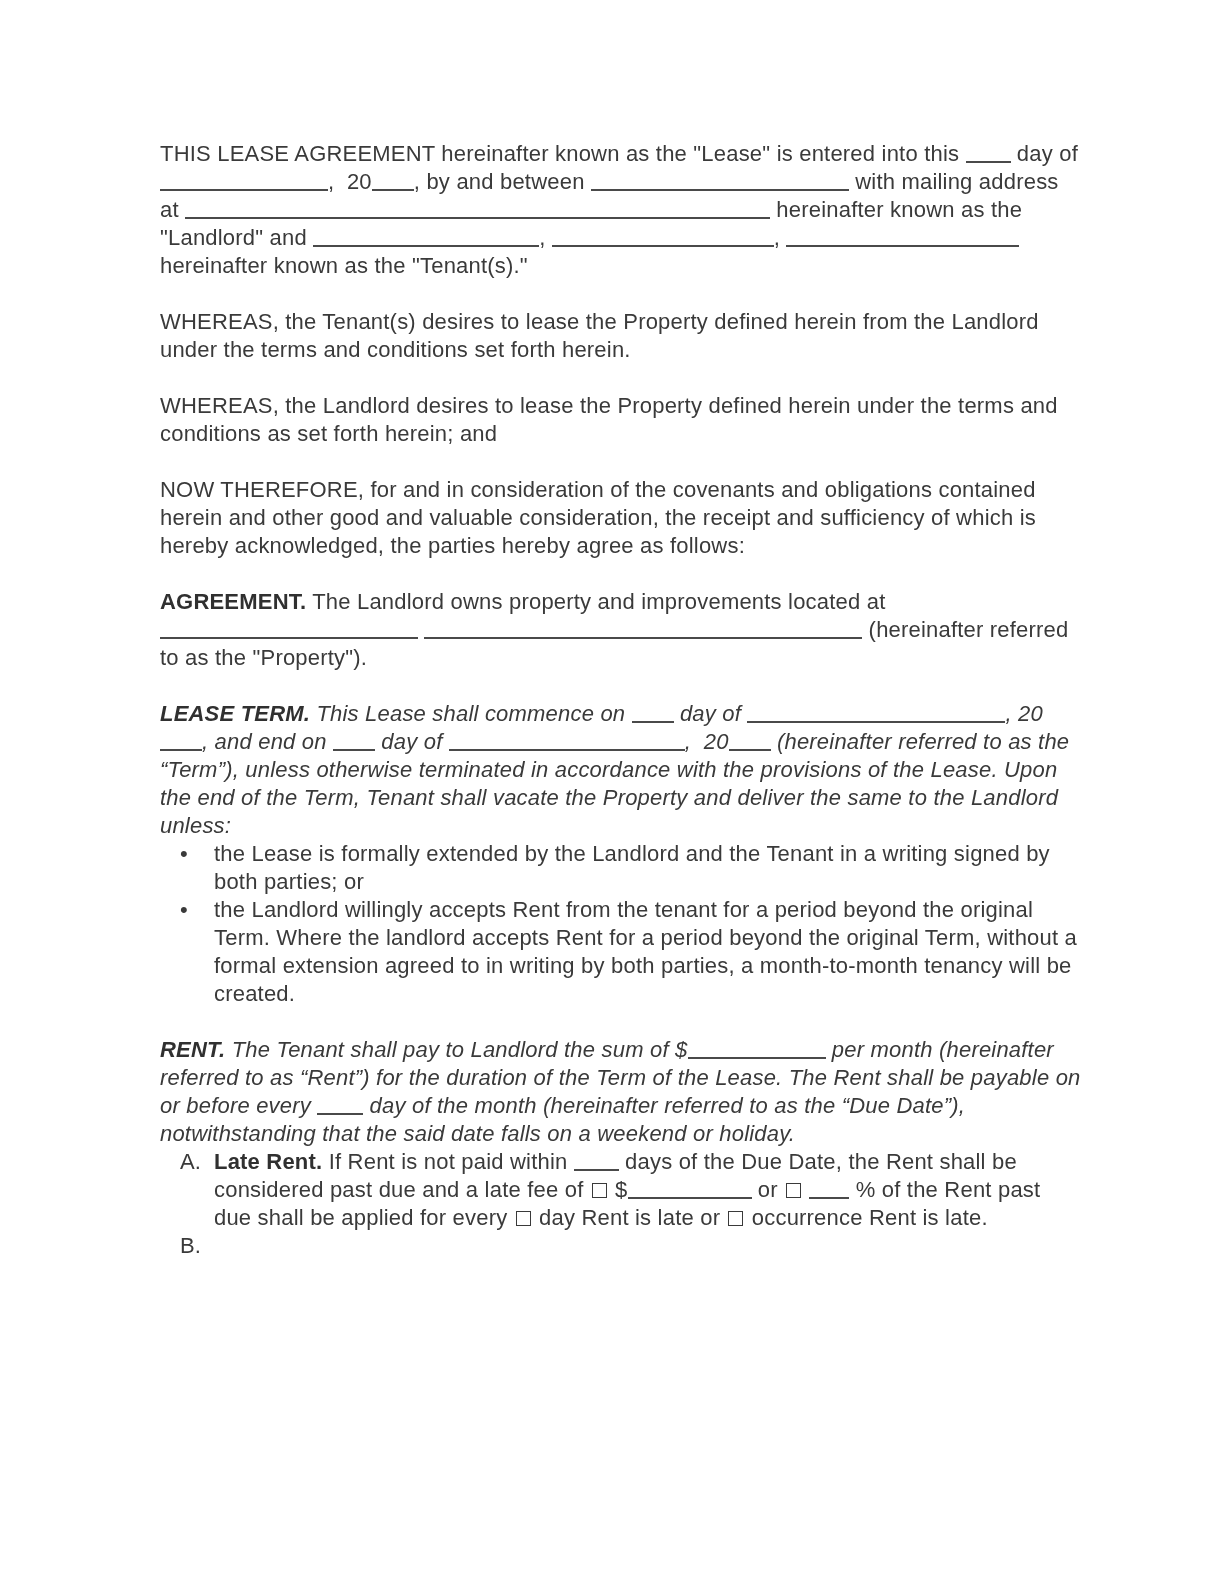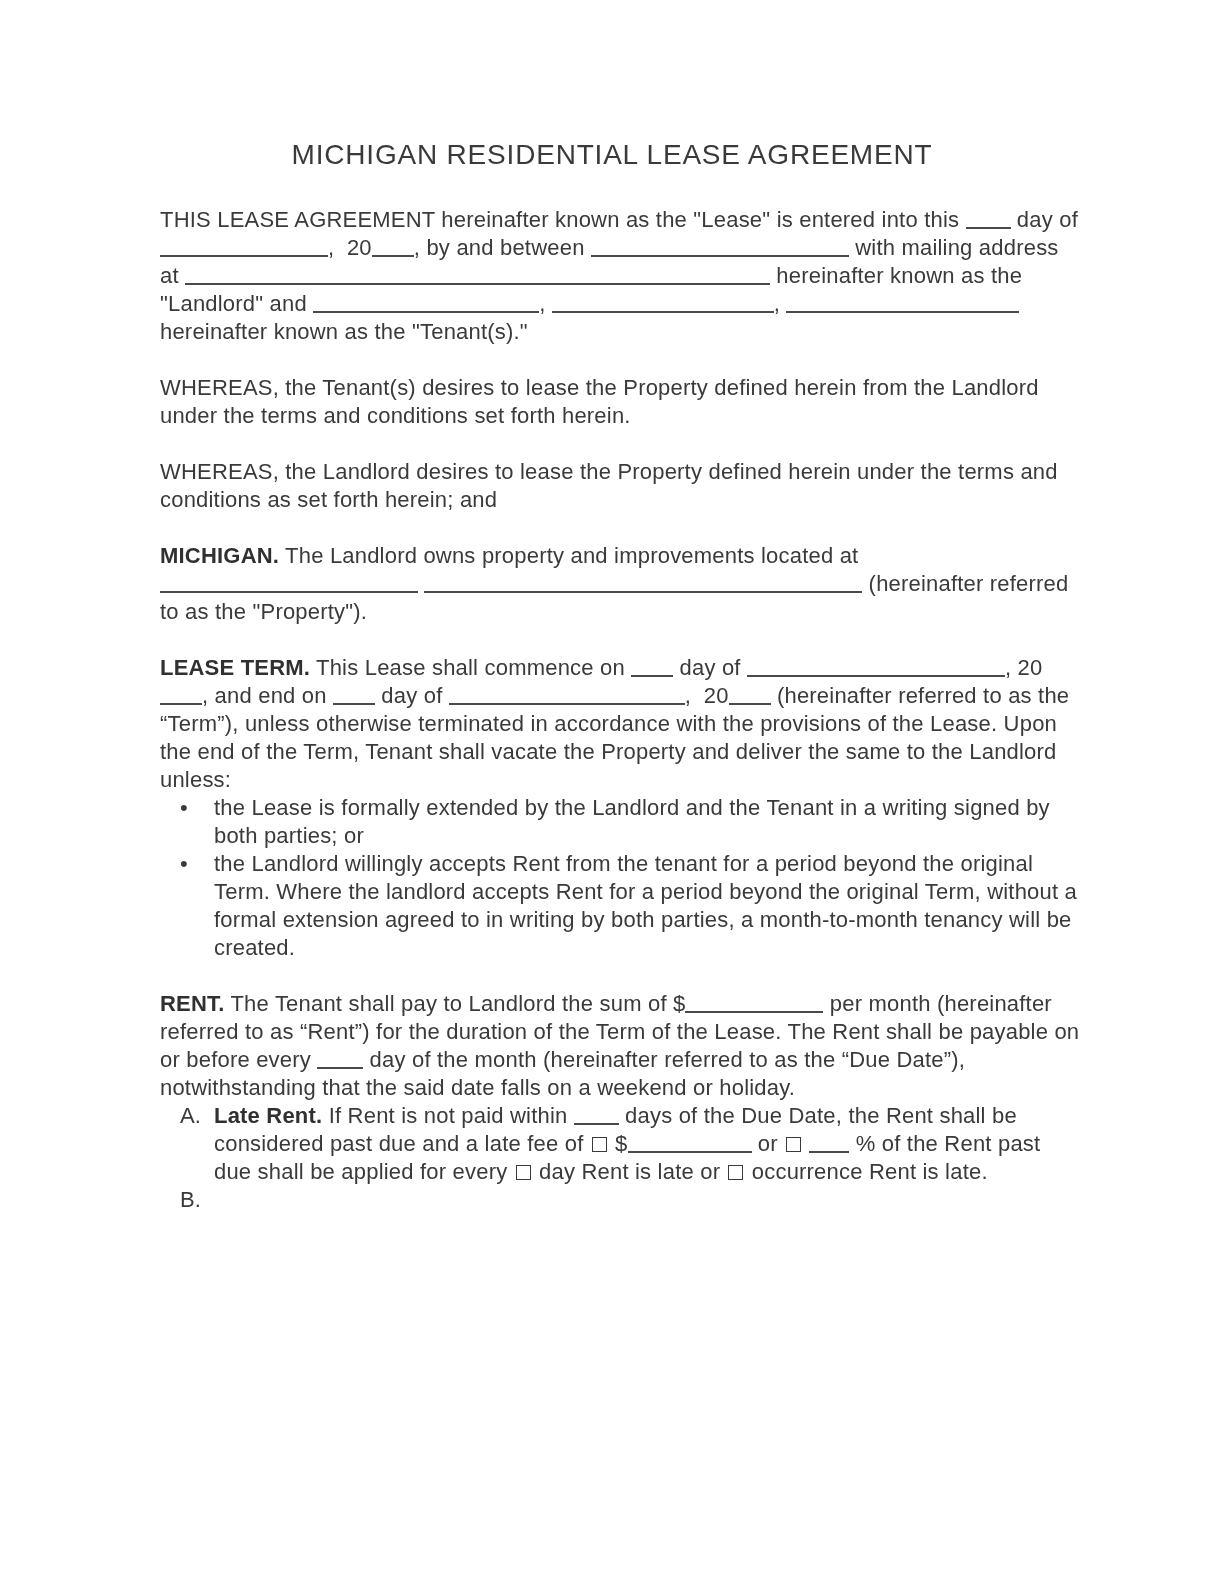--- a/index.html
+++ b/index.html
@@ -19,21 +19,21 @@
   h1.doc-title {
     font-size: 28px;
     line-height: 30px;
     font-weight: normal;
     letter-spacing: 0.8px;
     text-align: center;
     color: #3a3a3a;
     margin: 0 0 36px 0;
   }
   .para { margin: 0 0 28px 18px; }
-  .para.tight { margin-bottom: 0; }
+  .para.tight { margin-bottom: 0; font-style: italic; }
   .space-before { margin-top: 22px; }
   strong { font-weight: bold; color: #303030; }
   .blank {
     display: inline-block;
     height: 14px;
     border-bottom: 2px solid #4a4a4a;
     vertical-align: -2px;
   }
   .checkbox {
     display: inline-block;
@@ -45,26 +45,26 @@
     background: #ffffff;
   }
   .list { margin: 0 0 28px 0; }
   .li { position: relative; padding-left: 72px; }
   .li .marker { position: absolute; left: 38px; top: 0; }
 </style>
 </head>
 <body>
 
 <div class="page">
-  <h1 class="doc-title">MICHIGAN RESIDENTIAL LEASE AGREEMENT</h1>
   <div>
       <p class="para">THIS LEASE AGREEMENT hereinafter known as the "Lease" is entered into this <span class="blank" style="width: 45px;"></span> day of <span class="blank" style="width: 168px;"></span>, &nbsp;20<span class="blank" style="width: 42px;"></span>, by and between <span class="blank" style="width: 258px;"></span> with mailing address at <span class="blank" style="width: 585px;"></span> hereinafter known as the "Landlord" and <span class="blank" style="width: 226px;"></span>, <span class="blank" style="width: 222px;"></span>, <span class="blank" style="width: 233px;"></span> hereinafter known as the "Tenant(s)."</p>
       <p class="para">WHEREAS, the Tenant(s) desires to lease the Property defined herein from the Landlord under the terms and conditions set forth herein.</p>
       <p class="para">WHEREAS, the Landlord desires to lease the Property defined herein under the terms and conditions as set forth herein; and</p>
-      <p class="para space-before"><strong>MICHIGAN.</strong> The Landlord owns property and improvements located at<span class="blank" style="width: 258px;"></span> <span class="blank" style="width: 438px;"></span> (hereinafter referred to as the "Property").</p>
+      <p class="para">NOW THEREFORE, for and in consideration of the covenants and obligations contained herein and other good and valuable consideration, the receipt and sufficiency of which is hereby acknowledged, the parties hereby agree as follows:</p>
+      <p class="para space-before"><strong>AGREEMENT.</strong> The Landlord owns property and improvements located at<span class="blank" style="width: 258px;"></span> <span class="blank" style="width: 438px;"></span> (hereinafter referred to as the "Property").</p>
       <p class="para tight"><strong>LEASE TERM.</strong> This Lease shall commence on <span class="blank" style="width: 42px;"></span> day of <span class="blank" style="width: 258px;"></span>, 20<span class="blank" style="width: 42px;"></span>, and end on <span class="blank" style="width: 42px;"></span> day of <span class="blank" style="width: 236px;"></span>, &nbsp;20<span class="blank" style="width: 42px;"></span> (hereinafter referred to as the “Term”), unless otherwise terminated in accordance with the provisions of the Lease. Upon the end of the Term, Tenant shall vacate the Property and deliver the same to the Landlord unless:</p>
       <div class="list">
         <div class="li"><span class="marker">•</span><span class="li-body">the Lease is formally extended by the Landlord and the Tenant in a writing signed by both parties; or</span></div>
         <div class="li"><span class="marker">•</span><span class="li-body">the Landlord willingly accepts Rent from the tenant for a period beyond the original Term. Where the landlord accepts Rent for a period beyond the original Term, without a formal extension agreed to in writing by both parties, a month-to-month tenancy will be created.</span></div>
       </div>
       <p class="para tight"><strong>RENT.</strong> The Tenant shall pay to Landlord the sum of $<span class="blank" style="width: 138px;"></span> per month (hereinafter referred to as “Rent”) for the duration of the Term of the Lease. The Rent shall be payable on or before every <span class="blank" style="width: 46px;"></span> day of the month (hereinafter referred to as the “Due Date”), notwithstanding that the said date falls on a weekend or holiday.</p>
       <div class="list">
         <div class="li"><span class="marker">A.</span><span class="li-body"><strong>Late Rent.</strong> If Rent is not paid within <span class="blank" style="width: 45px;"></span> days of the Due Date, the Rent shall be considered past due and a late fee of <span class="checkbox"></span> $<span class="blank" style="width: 124px;"></span> or <span class="checkbox"></span> <span class="blank" style="width: 40px;"></span> % of the Rent past due shall be applied for every <span class="checkbox"></span> day Rent is late or <span class="checkbox"></span> occurrence Rent is late.</span></div>
         <div class="li"><span class="marker">B.</span></div>
       </div>

